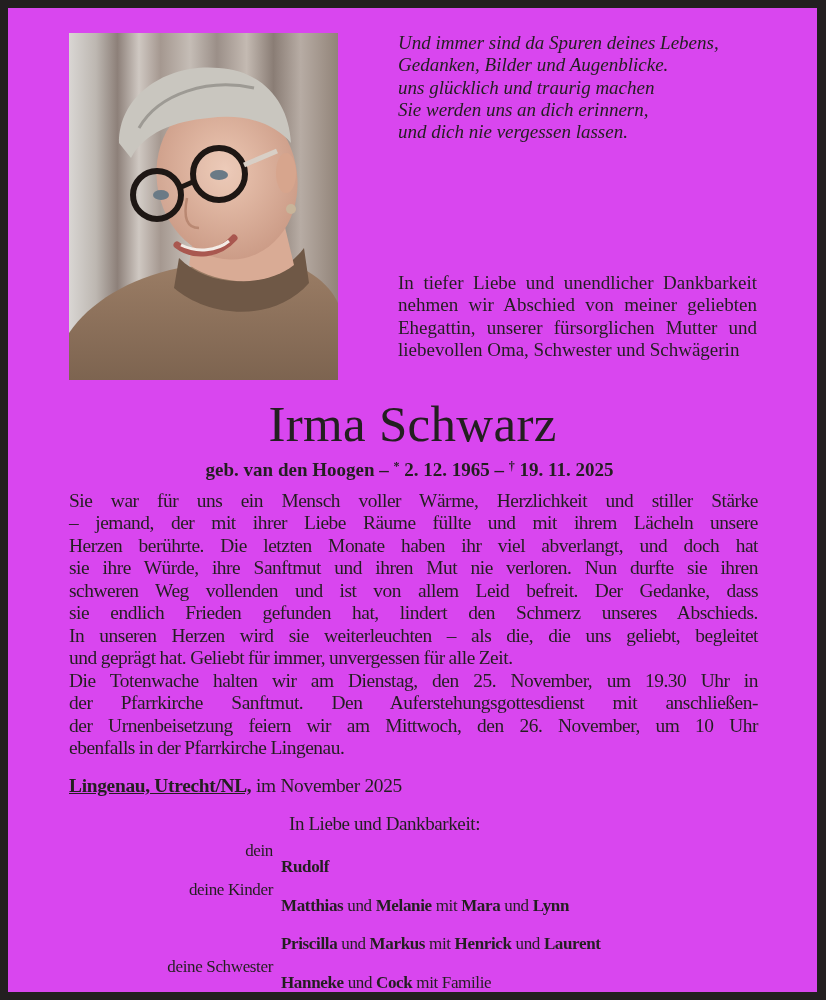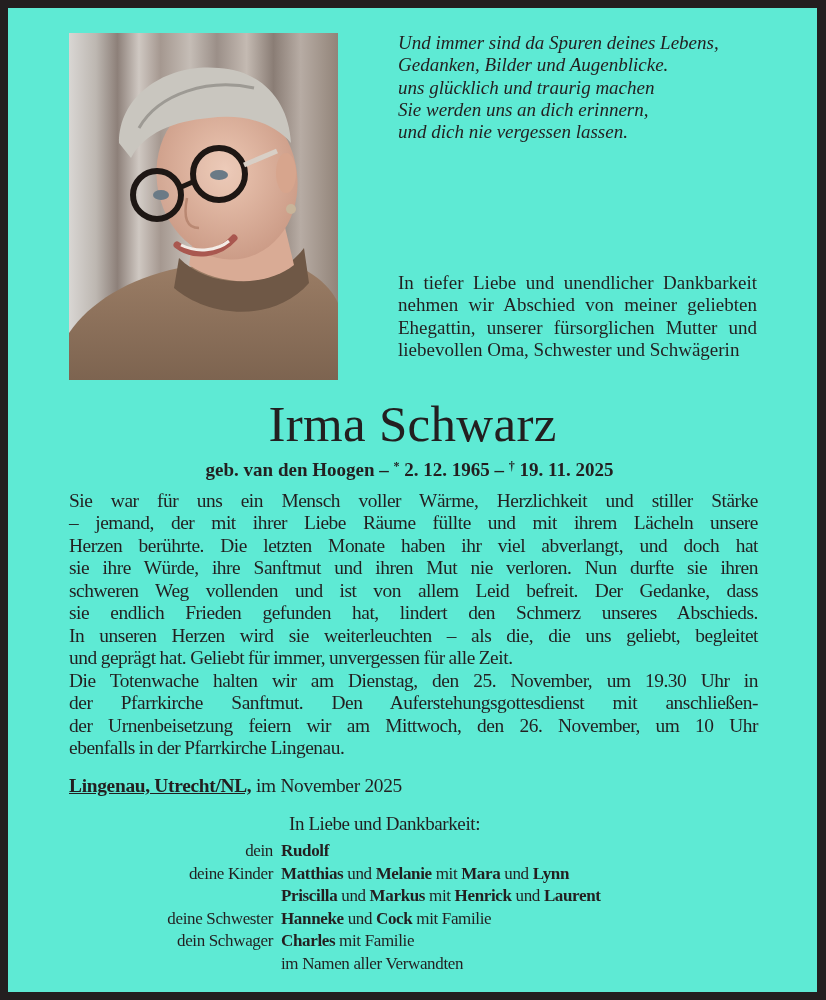--- a/index.html
+++ b/index.html
@@ -8,21 +8,21 @@
       background: #231f20;
       position: relative;
       overflow: hidden;
       font-family: "Liberation Serif", "DejaVu Serif", serif;
       color: #231f20;
     }
     .page {
       position: absolute;
       left: 8px; top: 8px;
       width: 809px; height: 984px;
-      background: #5eead4;
+      background: #d946ef;
     }
     .photo {
       position: absolute;
       left: 61px; top: 25px;
       width: 269px; height: 347px;
       overflow: hidden;
       background: linear-gradient(90deg, #d9d6d3 0%, #bdb7b1 10%, #8d8079 18%, #cfc8c2 26%, #a59890 34%, #c5bdb6 45%, #9b8f88 55%, #c4bab2 66%, #8a7d75 76%, #b7aca4 86%, #928479 100%);
     }
     .photo svg { display: block; width: 100%; height: 100%; }
 
@@ -107,21 +107,21 @@
       letter-spacing: -0.35px;
     }
     .family .row { display: flex; white-space: nowrap; }
     .family .rel {
       width: 273px;
       text-align: right;
       padding-right: 8px;
       box-sizing: border-box;
       flex: none;
     }
-    .family .names { flex: none; }
+    .family .names { flex: none; margin-top: 16px; }
     .family b { font-weight: bold; }
   </style>
 </head>
 <body>
 
 <div class="page">
 
   <div class="photo" title="Smiling woman with short grey hair, round dark glasses, brown turtleneck sweater, curtain background">
     <svg viewBox="0 0 269 347" preserveAspectRatio="none">
       <defs>

